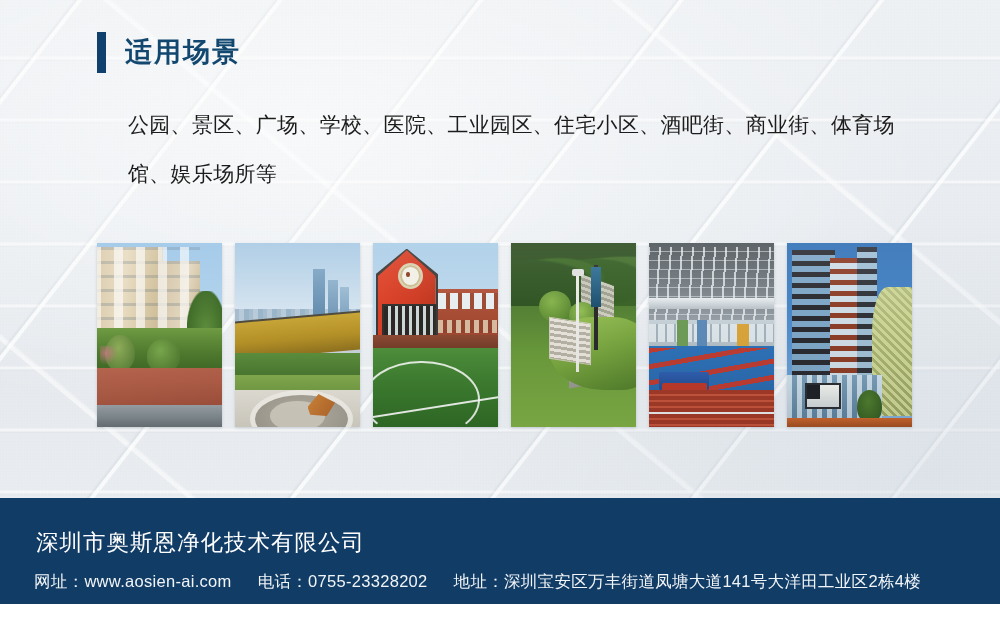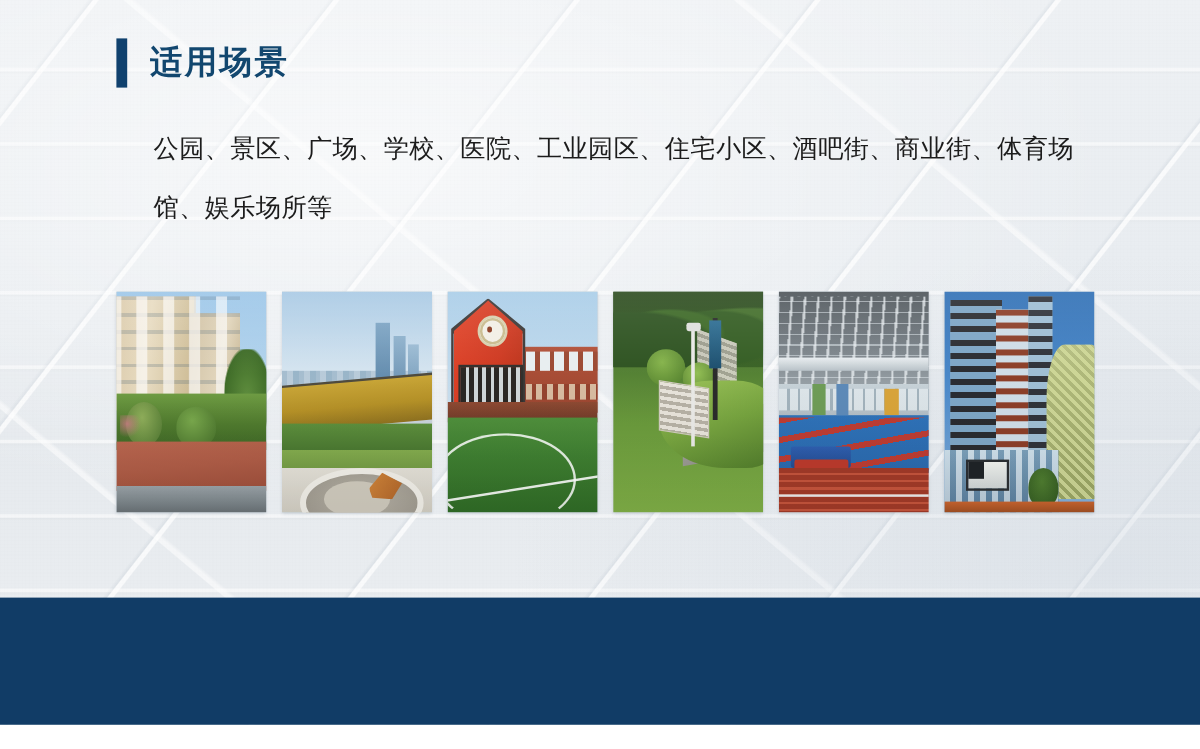--- a/index.html
+++ b/index.html
@@ -501,15 +501,26 @@
         <div class="p6-boardD"></div>
         <div class="p6-tree"></div>
         <div class="p6-street"></div>
       </div>
       <div class="photo-gloss"></div>
     </div>
 
   </div>
 
   <div class="footer">
+    <div class="footer-company">深圳市奥斯恩净化技术有限公司</div>
+    <div class="footer-contact">
+      <span>网址：</span>
+      <span>www.aosien-ai.com</span>
+      <span class="fc-gap-a"></span>
+      <span>电话：</span>
+      <span>0755-23328202</span>
+      <span class="fc-gap-b"></span>
+      <span>地址：</span>
+      <span>深圳宝安区万丰街道凤塘大道141号大洋田工业区2栋4楼</span>
+    </div>
   </div>
 
 </div>
 
 </body></html>

